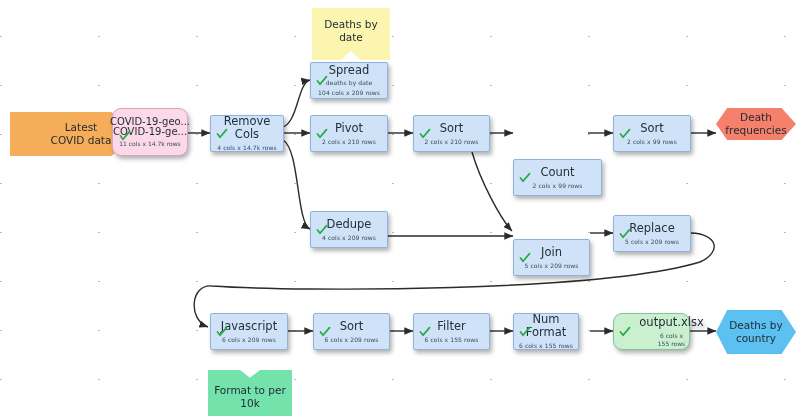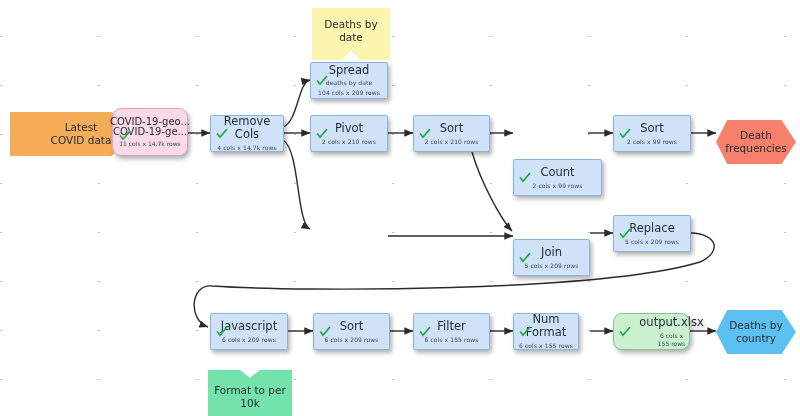--- a/index.html
+++ b/index.html
@@ -262,20 +262,29 @@
   <div class="node proc" style="left:613px; top:115px; width:78px; height:37px;">
     <div class="check">
       <svg viewBox="0 0 12 12">
           <path d="M1.5,6 L4,9.2 L10.5,1.6" stroke="#22aa44" stroke-width="1.7" fill="none" stroke-linecap="round"></path>
         </svg>
     </div>
     <div class="title">Sort</div>
     <div class="sub">2 cols x 99 rows</div>
   </div>
 
+  <div class="node proc" style="left:310px; top:211px; width:78px; height:37px;">
+    <div class="check">
+      <svg viewBox="0 0 12 12">
+          <path d="M1.5,6 L4,9.2 L10.5,1.6" stroke="#22aa44" stroke-width="1.7" fill="none" stroke-linecap="round"></path>
+        </svg>
+    </div>
+    <div class="title">Dedupe</div>
+    <div class="sub">4 cols x 209 rows</div>
+  </div>
 
   <div class="node proc" style="left:513px; top:215px; width:77px; height:37px;margin-top:24px;">
     <div class="check">
       <svg viewBox="0 0 12 12">
           <path d="M1.5,6 L4,9.2 L10.5,1.6" stroke="#22aa44" stroke-width="1.7" fill="none" stroke-linecap="round"></path>
         </svg>
     </div>
     <div class="title">Join</div>
     <div class="sub">5 cols x 209 rows</div>
   </div>
@@ -333,21 +342,21 @@
   <div class="node file" style="left:613px; top:313px; width:77px; height:37px;padding-left:40px;">
     <div class="check">
       <svg viewBox="0 0 12 12">
           <path d="M1.5,6 L4,9.2 L10.5,1.6" stroke="#22aa44" stroke-width="1.7" fill="none" stroke-linecap="round"></path>
         </svg>
     </div>
     <div class="title">output.xlsx</div>
     <div class="sub">6 cols x 155 rows</div>
   </div>
 
-  <div class="term term-out" style="left:716px; top:120px; width:80px; height:44px;">
+  <div class="term term-out" style="left:716px; top:108px; width:80px; height:32px;">
     <div>
       <div>Death</div>
       <div>frequencies</div>
     </div>
   </div>
 
   <div class="term term-out2" style="left:716px; top:310px; width:80px; height:44px;">
     <div>
       <div>Deaths by</div>
       <div>country</div>

